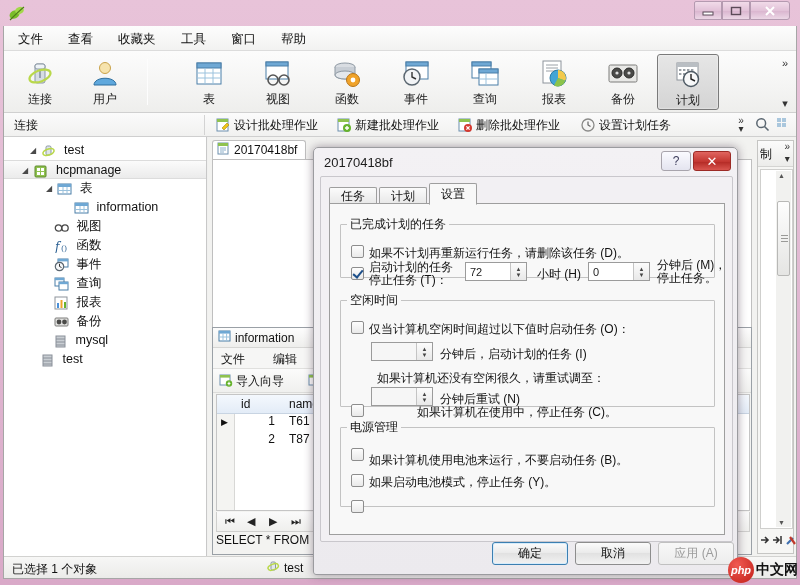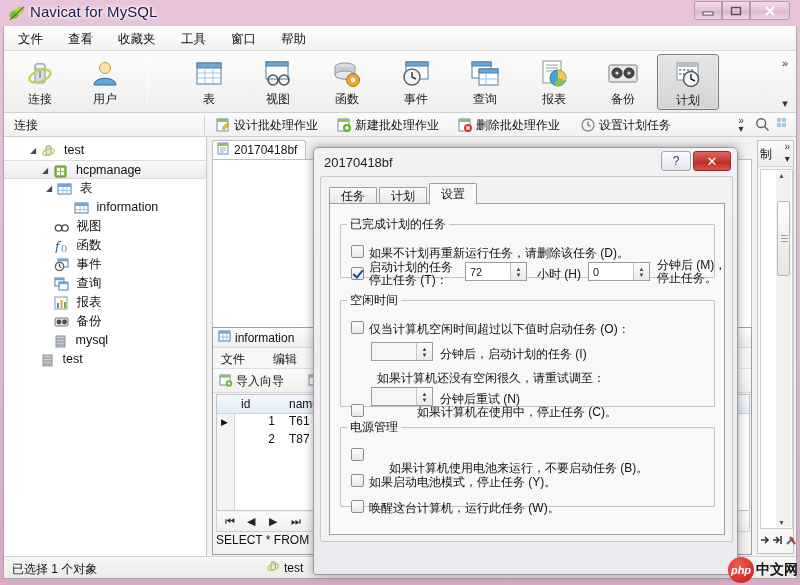--- a/index.html
+++ b/index.html
@@ -303,21 +303,20 @@
 <div id="app-window">
 
   <div id="titlebar">
     <span id="title-icon">
       <svg width="18" height="18" viewBox="0 0 18 18">
         <ellipse cx="6.5" cy="10.5" rx="5.2" ry="4" fill="#7bbd2a" transform="rotate(-28 6.5 10.5)"></ellipse>
         <ellipse cx="11.5" cy="6.5" rx="4.4" ry="3.4" fill="#a3d84a" transform="rotate(-28 11.5 6.5)"></ellipse>
         <path d="M2 16 C6 12 11 7 16 3" stroke="#4f7d18" stroke-width="1.2" fill="none"></path>
       </svg>
     </span>
-    <span id="title-text">Navicat for MySQL</span>
     <div class="wbtn" id="btn-min">
       <svg width="12" height="10">
           <rect x="1" y="6" width="10" height="3" fill="#fff" stroke="#5b4a58"></rect>
         </svg>
     </div>
     <div class="wbtn" id="btn-max">
       <svg width="12" height="10">
           <rect x="1.5" y="1.5" width="9" height="7" fill="none" stroke="#5b4a58" stroke-width="1.4"></rect>
         </svg>
     </div>
@@ -565,21 +564,21 @@
         <span class="tw-arrow">◢</span>
         <span class="tw-ico">
           <svg width="15" height="14">
               <rect x="5" y="2" width="5" height="9" rx="1.4" fill="#dfe5ea" stroke="#8a97a3"></rect>
               <ellipse cx="7.5" cy="8" rx="5.8" ry="3" fill="none" stroke="#b9d84a" stroke-width="1.6" transform="rotate(-20 7.5 8)"></ellipse>
             </svg>
         </span>
         <span class="tw-txt">test</span>
       </div>
 
-      <div class="tree-row sel" style="padding-left:36px">
+      <div class="tree-row sel" style="padding-left:16px">
         <span class="tw-arrow">◢</span>
         <span class="tw-ico">
           <svg width="15" height="14">
               <rect x="2" y="2" width="11" height="11" rx="1" fill="#8fc24f" stroke="#5e8a2e"></rect>
               <rect x="4" y="4" width="3" height="3" fill="#fff"></rect>
               <rect x="8" y="4" width="3" height="3" fill="#fff"></rect>
               <rect x="4" y="8" width="3" height="3" fill="#fff"></rect>
               <rect x="8" y="8" width="3" height="3" fill="#fff"></rect>
             </svg>
         </span>
@@ -921,32 +920,36 @@
           <div class="lbl" style="left:99px; top:82px;">分钟后重试 (N)</div>
 
           <div class="chk" style="left:10px; top:95px;"></div>
           <div class="lbl" style="left:28px; top:95px;margin-left:48px;">如果计算机在使用中，停止任务 (C)。</div>
         </fieldset>
 
         <fieldset class="grp" style="left:10px; top:215px; width:375px; height:88px;">
           <legend>电源管理</legend>
 
           <div class="chk" style="left:10px; top:12px;"></div>
-          <div class="lbl" style="left:28px; top:24px;margin-left:20px;">如果计算机使用电池来运行，不要启动任务 (B)。</div>
+          <div class="lbl" style="left:28px; top:16px;">如果计算机使用电池来运行，不要启动任务 (B)。</div>
 
           <div class="chk" style="left:10px; top:38px;"></div>
           <div class="lbl" style="left:28px; top:38px;">如果启动电池模式，停止任务 (Y)。</div>
 
           <div class="chk" style="left:10px; top:64px;"></div>
-          <div class="lbl" style="left:28px; top:64px;">唤醒这台计算机，运行此任务 (W)。</div>
         </fieldset>
 
       </div>
     </div>
 
+    <div id="dlg-footer">
+      <div class="fbtn default" style="left:172px">确定</div>
+      <div class="fbtn" style="left:255px">取消</div>
+      <div class="fbtn disabled" style="left:338px">应用 (A)</div>
+    </div>
   </div>
 
   <div id="watermark">
     <div id="php-badge">php</div>
     <div id="php-text">中文网</div>
   </div>
 
 </div>
 
 </body></html>

